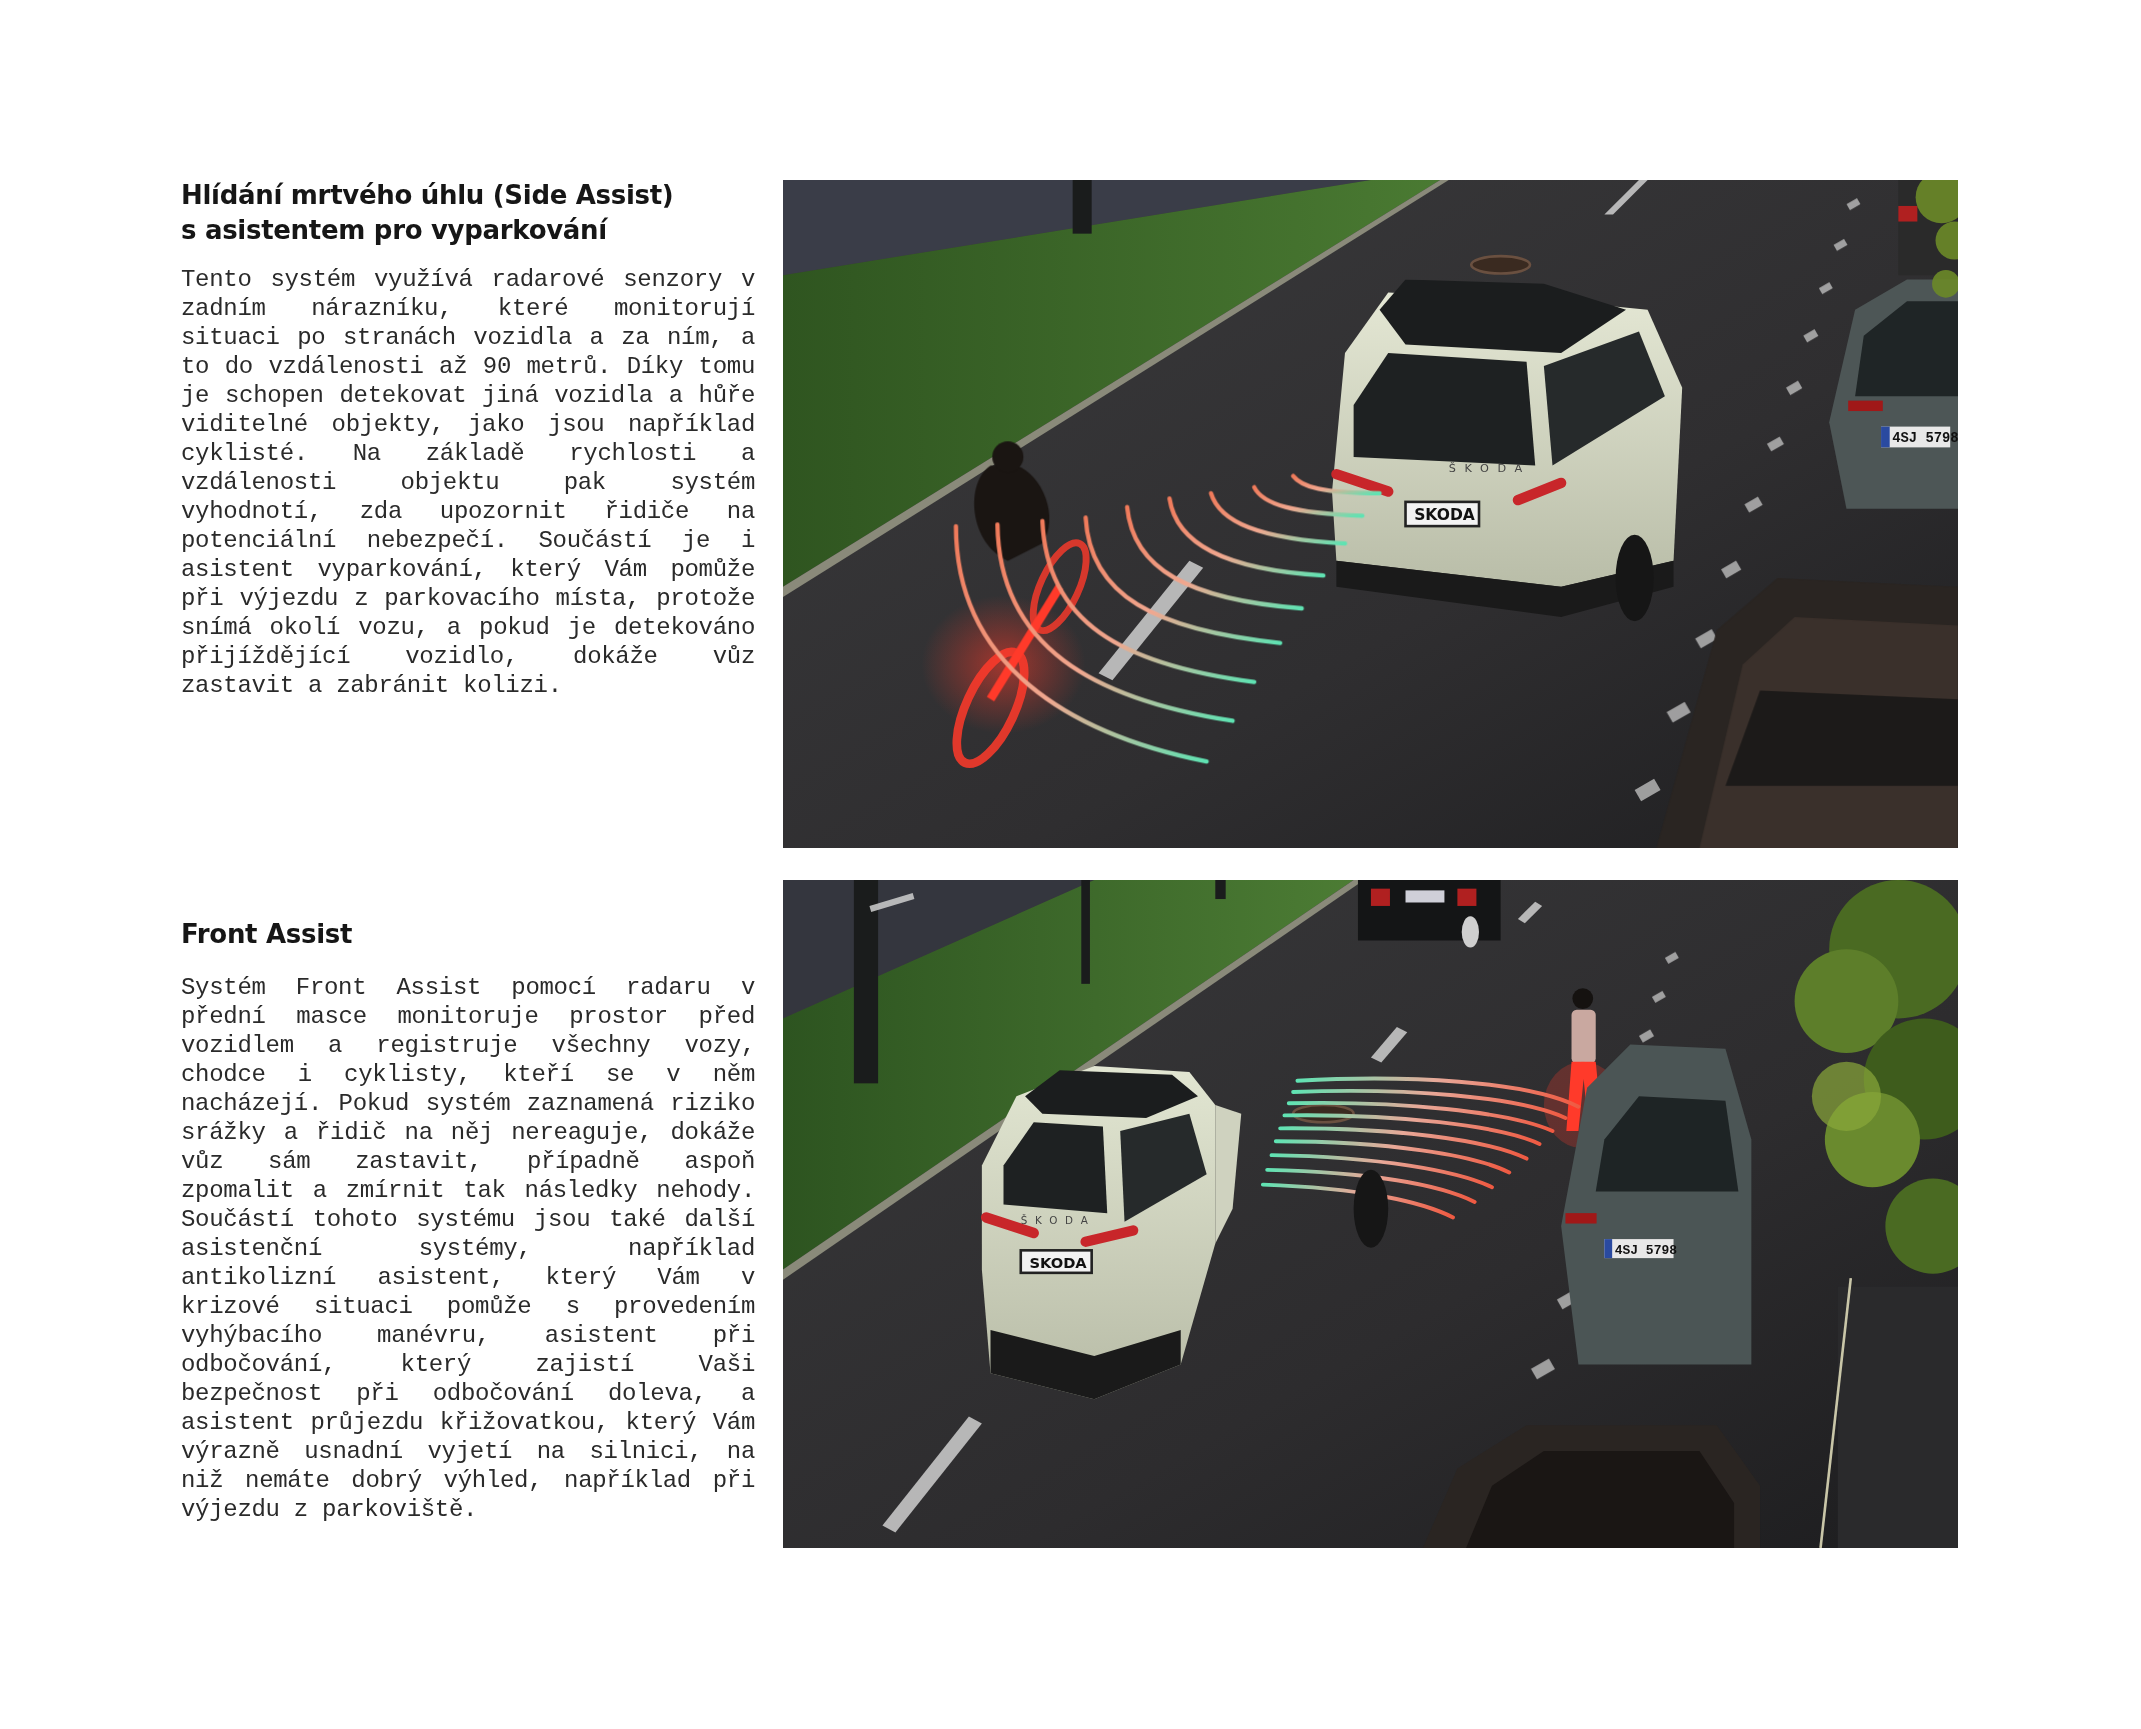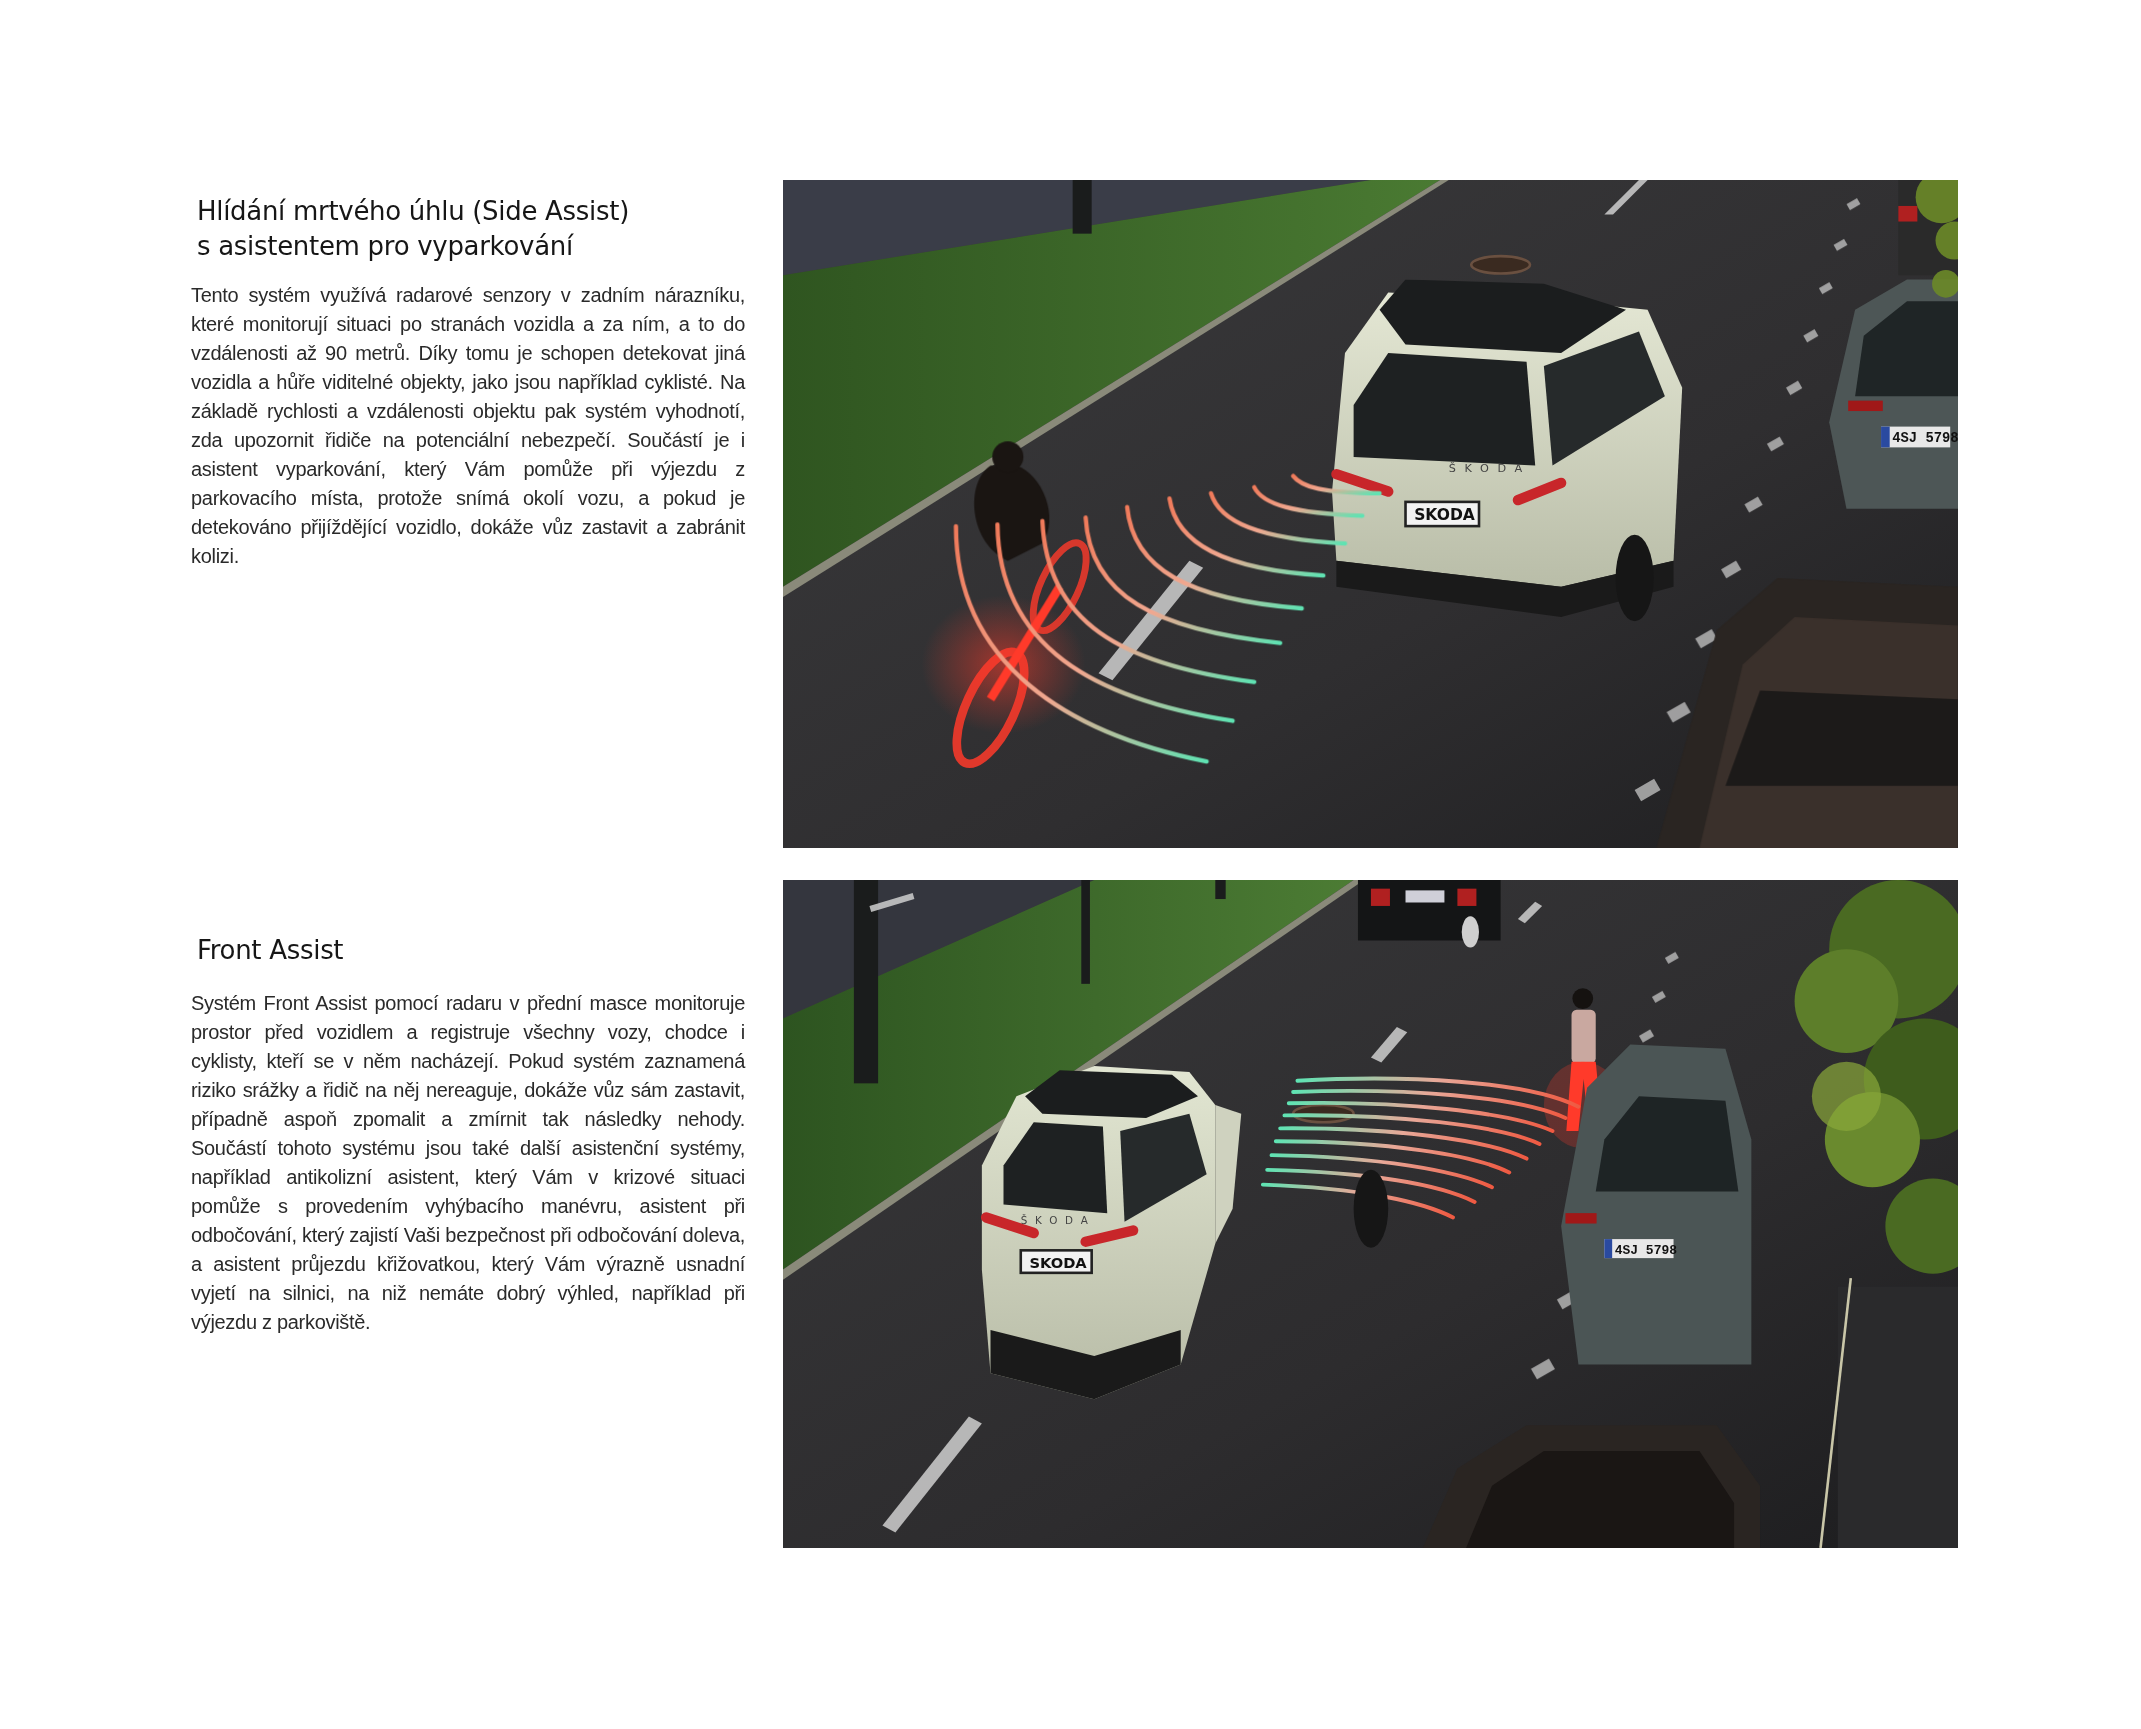--- a/index.html
+++ b/index.html
@@ -3,27 +3,27 @@
 <meta charset="utf-8">
 <style>
   html, body { margin: 0; padding: 0; }
   body {
     width: 2141px; height: 1729px; background: #ffffff; position: relative; overflow: hidden;
     font-family: "Liberation Sans", "DejaVu Sans", sans-serif; color: #1c1c1c;
   }
   .section { position: absolute; left: 0; top: 0; width: 100%; }
   .text-col { position: absolute; left: 181px; width: 574px; }
   .title {
-    font-family: "DejaVu Sans", sans-serif; font-weight: normal; font-size: 26px; line-height: 35px;
-    color: #161616; margin: 16px; letter-spacing: -0.3px;
+    font-family: "DejaVu Sans", sans-serif; font-weight: bold; font-size: 26px; line-height: 35px;
+    color: #161616; margin: 0; letter-spacing: -0.3px;
   }
   .title span { display: block; }
   .para {
-    font-family: Liberation Sans, sans-serif; font-size: 20px; line-height: 29px; color: #2a2a2a;
-    text-align: justify; margin: 10px; letter-spacing: -0.3px;
+    font-family: Liberation Mono, monospace; font-size: 24px; line-height: 29px; color: #2a2a2a;
+    text-align: justify; margin: 0; letter-spacing: -0.3px;
   }
   .photo {
     position: absolute; left: 783px; width: 1175px; overflow: hidden; background: #2b2b2d;
   }
   .photo svg { display: block; width: 100%; height: 100%; }
 </style>
 </head>
 <body>
 
 <div class="section">

